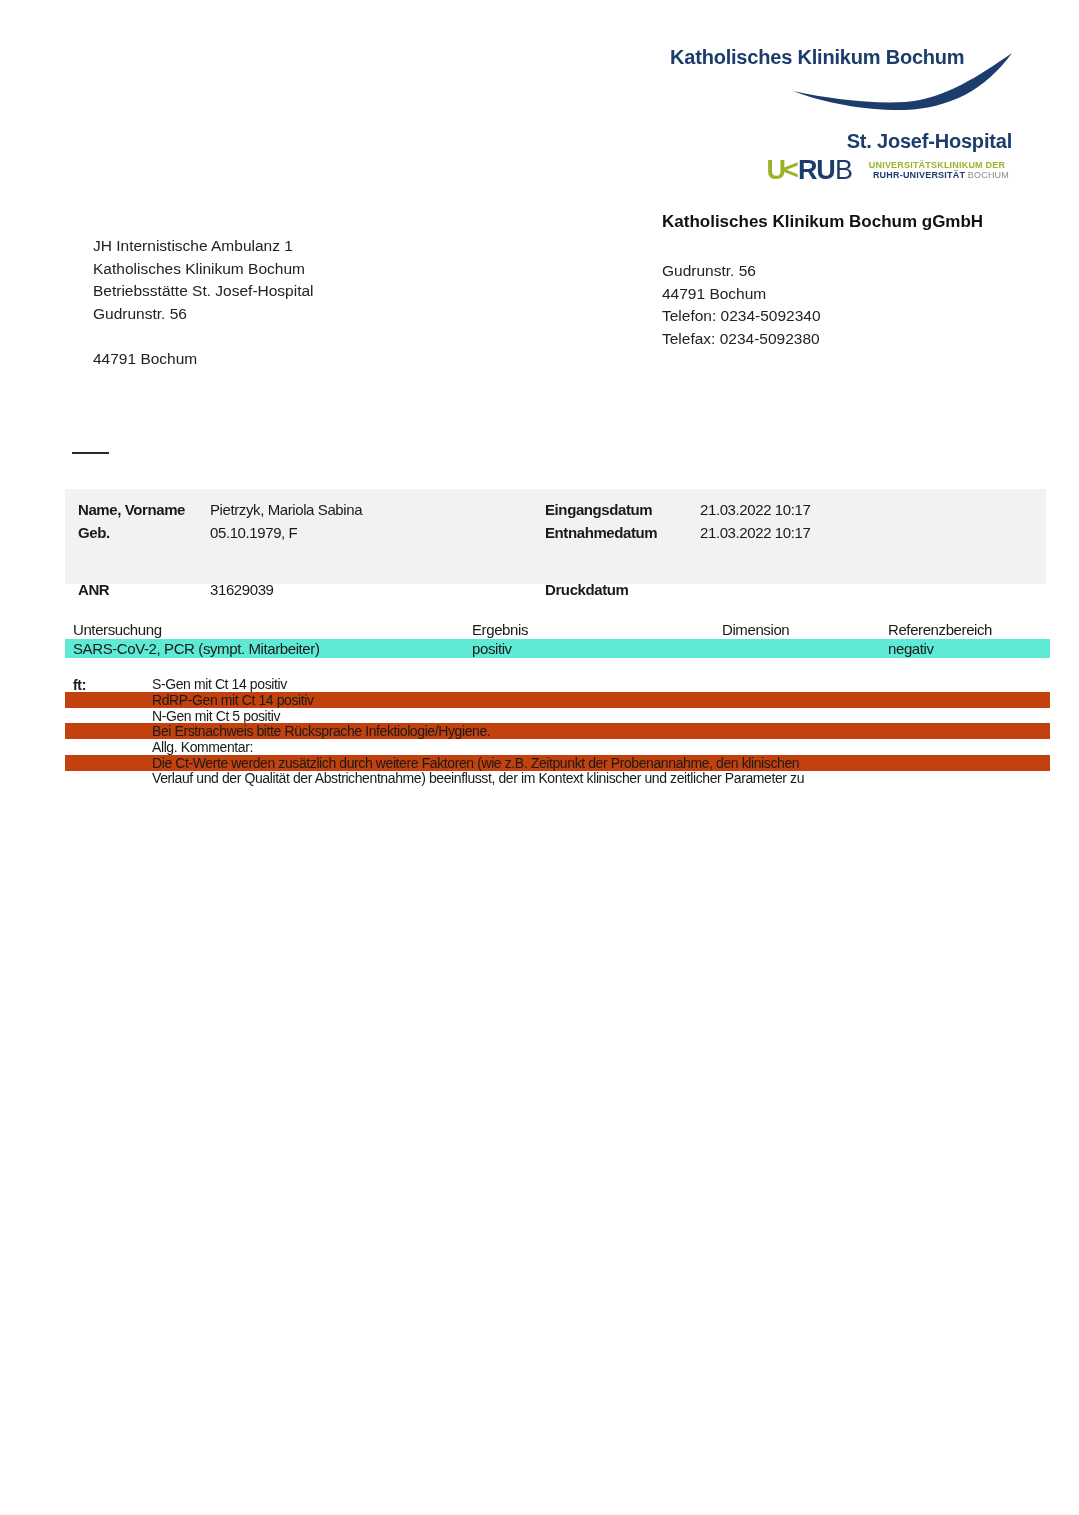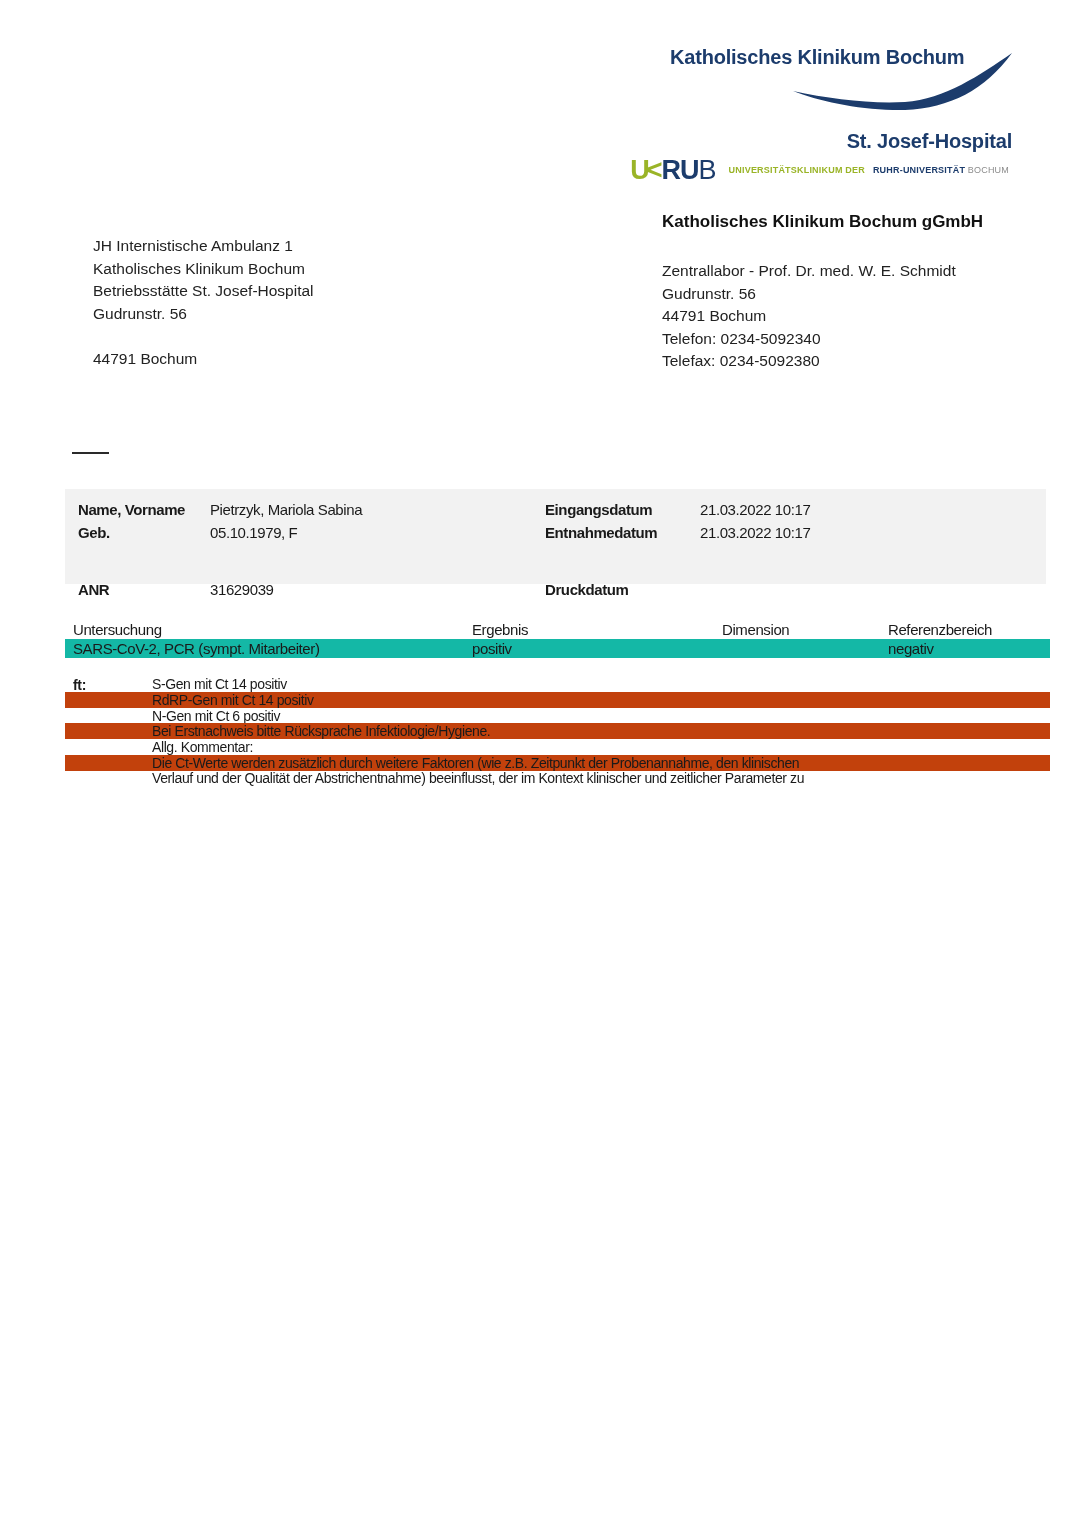--- a/index.html
+++ b/index.html
@@ -27,21 +27,21 @@
   }
   .ukrub-row{
     right:70px;top:154px;height:32px;
     display:flex;align-items:center;gap:13px;
   }
   .ukrub-mark{font-size:27px;line-height:27px;white-space:nowrap;letter-spacing:-1px;}
   .lg-u{color:#9ab427;font-weight:bold;}
   .lg-k{color:#9ab427;font-weight:bold;margin-left:-2px;}
   .lg-ru{color:#1c3c6c;font-weight:bold;}
   .lg-b{color:#1c3c6c;font-weight:normal;}
-  .uk-textblock{display:flex;flex-direction:row;justify-content:center;line-height:10px;}
+  .uk-textblock{display:flex;flex-direction:column;justify-content:center;line-height:10px;text-align:center;}
   .uk-line1{font-size:9px;font-weight:bold;color:#9ab427;letter-spacing:0.2px;white-space:nowrap;}
   .uk-line2{font-size:9px;letter-spacing:0.2px;white-space:nowrap;padding-left:8px;}
   .uk-line2 .navy{color:#1c3c6c;font-weight:bold;}
   .uk-line2 .gray{color:#8c8c8c;font-weight:normal;}
 
   
   .org-name{
     left:662px;top:212px;
     font-size:17px;font-weight:bold;color:#111;white-space:nowrap;text-align:right;
   }
@@ -60,21 +60,21 @@
   }
   .pb-cell{position:absolute;font-size:15px;letter-spacing:-0.4px;white-space:nowrap;color:#1a1a1a;}
   .pb-label{font-weight:bold;}
   .pb-r1{top:12px;} .pb-r2{top:35px;} .pb-r3{top:58px;margin-top:34px;}
   .pb-c1{left:13px;} .pb-c2{left:145px;} .pb-c3{left:480px;} .pb-c4{left:635px;}
 
   
   .tbl-header{left:0;top:621px;width:1079px;height:17px;}
   .tbl-row{
     left:65px;top:639px;width:985px;height:19px;
-    background:#14b8a6;
+    background:#5eead4;
   }
   .tbl-cell{position:absolute;font-size:15px;letter-spacing:-0.4px;white-space:nowrap;color:#1a1a1a;top:0;}
   .tbl-header .c1{left:73px;} .tbl-header .c2{left:472px;} .tbl-header .c3{left:722px;} .tbl-header .c4{left:888px;}
   .tbl-row .c1{left:8px;top:1px;} .tbl-row .c2{left:407px;top:1px;} .tbl-row .c3{left:657px;top:1px;} .tbl-row .c4{left:823px;top:1px;}
 
   
   .ft-label{
     left:73px;top:677px;
     font-size:14px;font-weight:bold;letter-spacing:-0.3px;color:#1a1a1a;
   }
@@ -114,21 +114,20 @@
   <div class="abs addr recipient">
     <div>JH Internistische Ambulanz 1</div>
     <div>Katholisches Klinikum Bochum</div>
     <div>Betriebsstätte St. Josef-Hospital</div>
     <div>Gudrunstr. 56</div>
     <div></div>
     <div>44791 Bochum</div>
   </div>
 
   <div class="abs addr lab-addr">
-    <div>Zentrallabor - Prof. Dr. med. W. E. Schmidt</div>
     <div>Gudrunstr. 56</div>
     <div>44791 Bochum</div>
     <div>Telefon: 0234-5092340</div>
     <div>Telefax: 0234-5092380</div>
   </div>
 
   <div class="abs fold-mark"></div>
 
   <div class="abs patient-box">
     <span class="pb-cell pb-label pb-r1 pb-c1">Name, Vorname</span>
@@ -155,19 +154,19 @@
   <div class="abs tbl-row">
     <span class="tbl-cell c1">SARS-CoV-2, PCR (sympt. Mitarbeiter)</span>
     <span class="tbl-cell c2">positiv</span>
     <span class="tbl-cell c3"></span>
     <span class="tbl-cell c4">negativ</span>
   </div>
 
   <div class="abs ft-label">ft:</div>
   <div class="abs ft-row ft-r0">S-Gen mit Ct 14 positiv</div>
   <div class="abs ft-row ft-r1 striped">RdRP-Gen mit Ct 14 positiv</div>
-  <div class="abs ft-row ft-r2">N-Gen mit Ct 6 positiv</div>
+  <div class="abs ft-row ft-r2">N-Gen mit Ct 5 positiv</div>
   <div class="abs ft-row ft-r3 striped">Bei Erstnachweis bitte Rücksprache Infektiologie/Hygiene.</div>
   <div class="abs ft-row ft-r4">Allg. Kommentar:</div>
   <div class="abs ft-row ft-r5 striped">Die Ct-Werte werden zusätzlich durch weitere Faktoren (wie z.B. Zeitpunkt der Probenannahme, den klinischen</div>
   <div class="abs ft-row ft-r6">Verlauf und der Qualität der Abstrichentnahme) beeinflusst, der im Kontext klinischer und zeitlicher Parameter zu</div>
 
 </div>
 
 </body></html>

